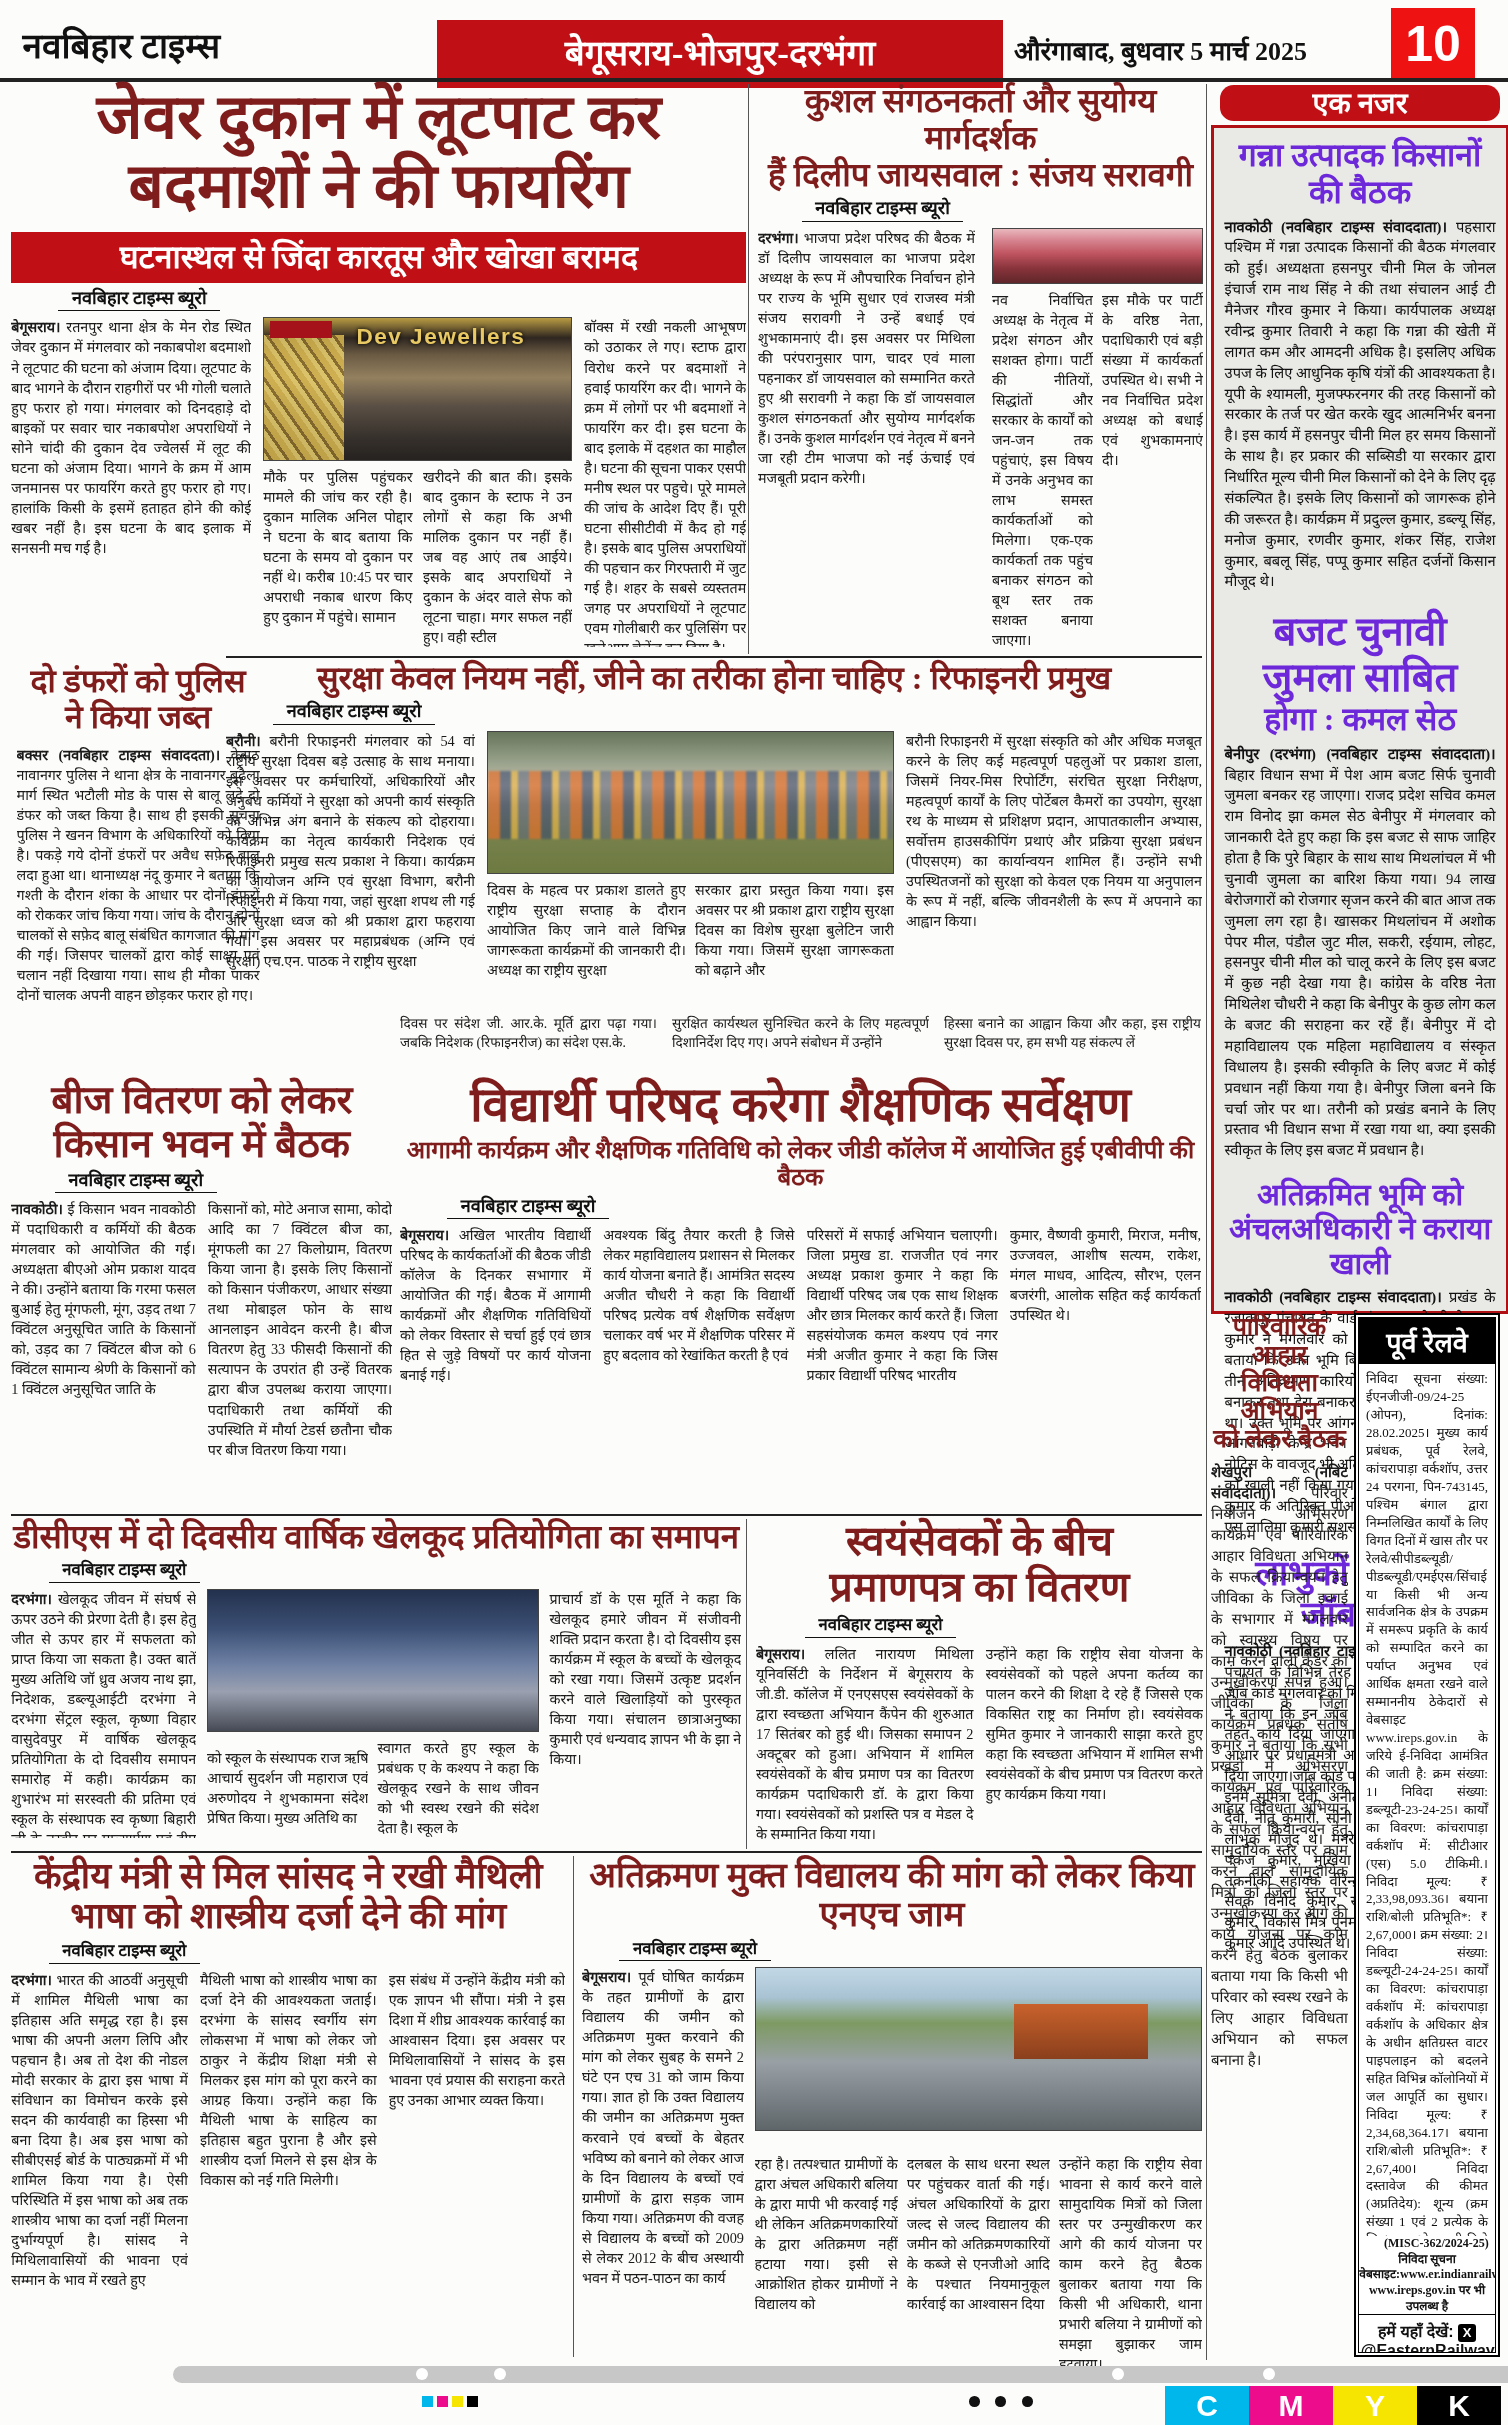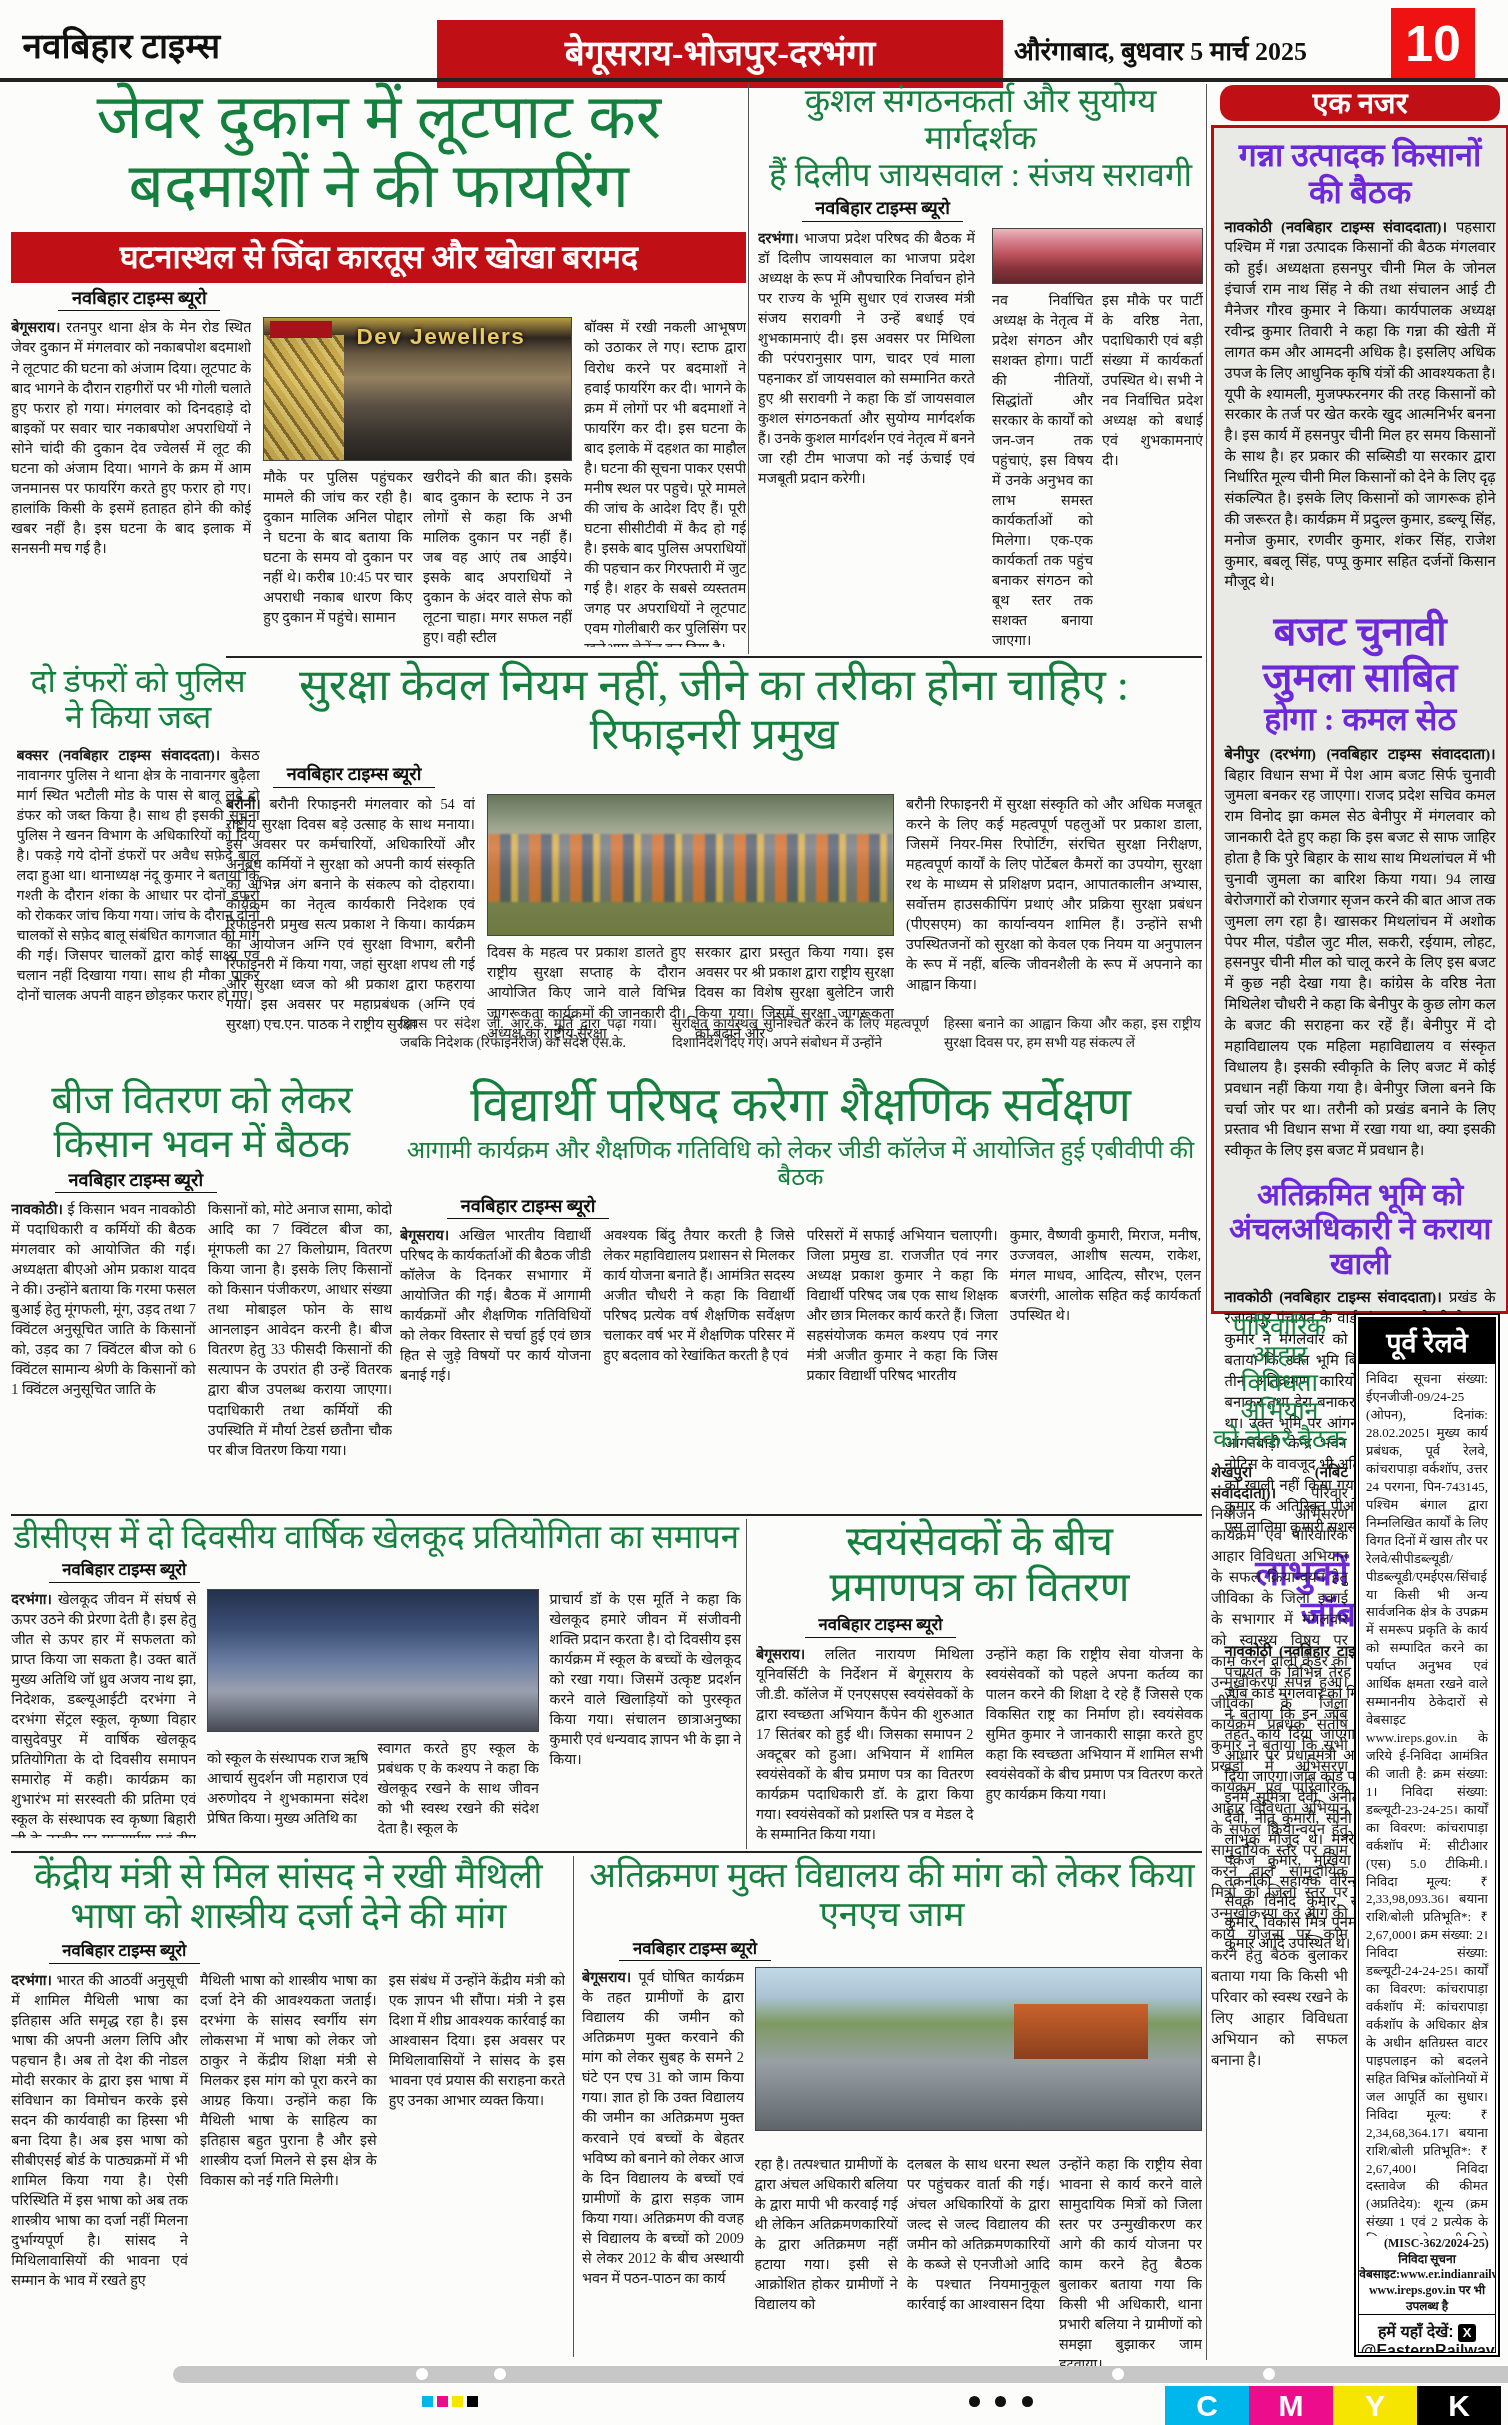--- a/index.html
+++ b/index.html
@@ -1,19 +1,19 @@
 <!DOCTYPE html>
 <html style="font-size:12px"><head>
 <meta charset="utf-8">
 <style>
   html,body{margin:0;padding:0;background:#e8e8e8;}
   .page{position:relative;width:1508px;height:2426px;background:#fcfcfa;overflow:hidden;
         font-family:"Liberation Serif",serif;color:#111;}
   .abs{position:absolute;}
-  .hl{font-weight:normal;color:#15803d;text-align:center;line-height:1.12;}
+  .hl{font-weight:bold;color:#7f1d1d;text-align:center;line-height:1.12;}
   .body{font-size:14.3px;line-height:1.40;text-align:justify;color:#1a1a1a;}
   .body b{font-weight:bold;}
   .byline{display:block;width:fit-content;margin:1.5px auto 6px auto;font-weight:bold;
           font-size:18px;border-bottom:1.5px solid #111;padding:0 13.6px 1.5px 13.6px;text-align:center;}
   .cols{display:flex;gap:12px;}
   .col{flex:1;overflow:hidden;}
   .banner{background:#c01015;color:#fff;font-weight:bold;text-align:center;}
   .hline{position:absolute;background:#222;height:2.3px;}
   .vline{position:absolute;background:#555;width:0.8px;}
   .photo{position:relative;overflow:hidden;border:0.8px solid #444;}
@@ -125,21 +125,21 @@
         <div class="photo ph-organizer" style="height:230px;"></div>
         <div class="cols" style="gap:9px;flex:1;">
           <div class="col body">नव निर्वाचित अध्यक्ष के नेतृत्व में प्रदेश संगठन और सशक्त होगा। पार्टी की नीतियों, सिद्धांतों और सरकार के कार्यों को जन-जन तक पहुंचाएं, इस विषय में उनके अनुभव का लाभ समस्त कार्यकर्ताओं को मिलेगा। एक-एक कार्यकर्ता तक पहुंच बनाकर संगठन को बूथ स्तर तक सशक्त बनाया जाएगा।</div>
           <div class="col body">इस मौके पर पार्टी के वरिष्ठ नेता, पदाधिकारी एवं बड़ी संख्या में कार्यकर्ता उपस्थित थे। सभी ने नव निर्वाचित प्रदेश अध्यक्ष को बधाई एवं शुभकामनाएं दी।</div>
         </div>
       </div>
     </div>
   </div>
 
   <div class="abs" style="left:226px;top:661px;width:976px;height:348px;">
-    <div class="hl" style="font-size:44px;">सुरक्षा केवल नियम नहीं, जीने का तरीका होना चाहिए : रिफाइनरी प्रमुख</div>
+    <div class="hl" style="font-size:32px;">सुरक्षा केवल नियम नहीं, जीने का तरीका होना चाहिए : रिफाइनरी प्रमुख</div>
     <div style="width:256px;">
         <span class="byline">नवबिहार टाइम्स ब्यूरो</span>
       </div>
     <div style="display:flex;gap:12px;height:249px;">
       <div class="col body" style="flex:0 0 249px;">
         <b>बरौनी।</b>
         <span>बरौनी रिफाइनरी मंगलवार को 54 वां राष्ट्रीय सुरक्षा दिवस बड़े उत्साह के साथ मनाया। इस अवसर पर कर्मचारियों, अधिकारियों और अनुबंध कर्मियों ने सुरक्षा को अपनी कार्य संस्कृति का अभिन्न अंग बनाने के संकल्प को दोहराया। कार्यक्रम का नेतृत्व कार्यकारी निदेशक एवं रिफाइनरी प्रमुख सत्य प्रकाश ने किया। कार्यक्रम का आयोजन अग्नि एवं सुरक्षा विभाग, बरौनी रिफाइनरी में किया गया, जहां सुरक्षा शपथ ली गई और सुरक्षा ध्वज को श्री प्रकाश द्वारा फहराया गया। इस अवसर पर महाप्रबंधक (अग्नि एवं सुरक्षा) एच.एन. पाठक ने राष्ट्रीय सुरक्षा</span>
       </div>
       <div style="flex:0 0 407px;display:flex;flex-direction:column;gap:6px;">
         <div class="photo ph-safety" style="height:179px;">

